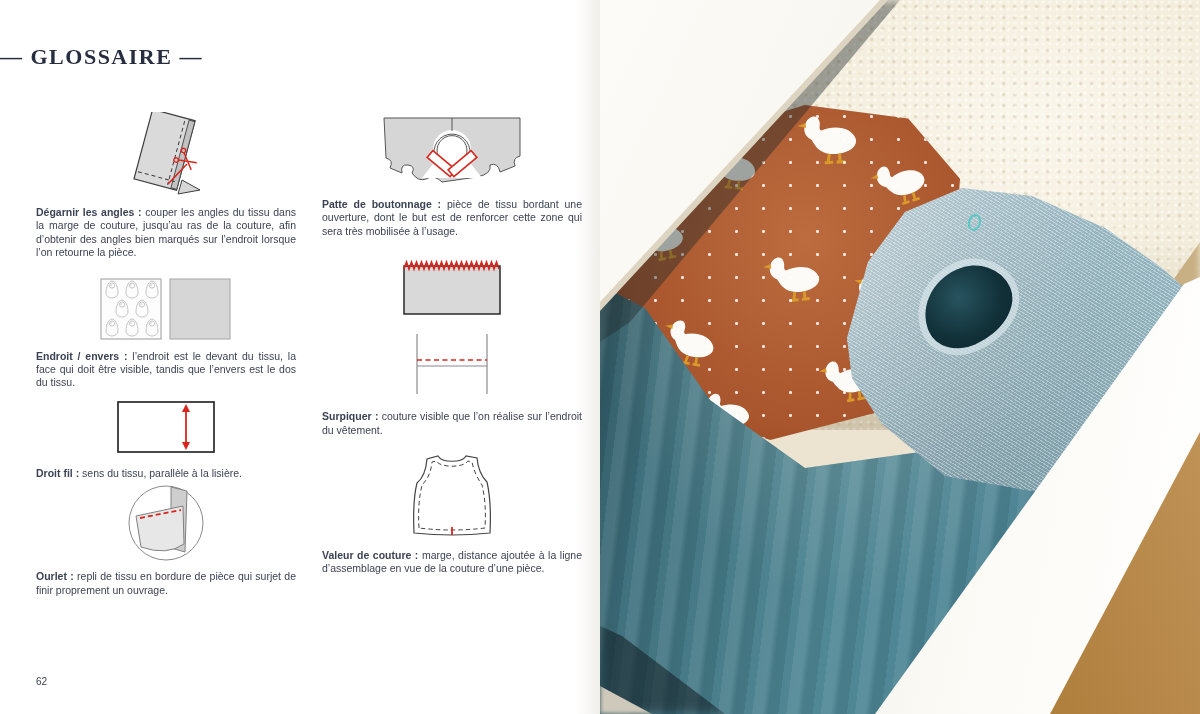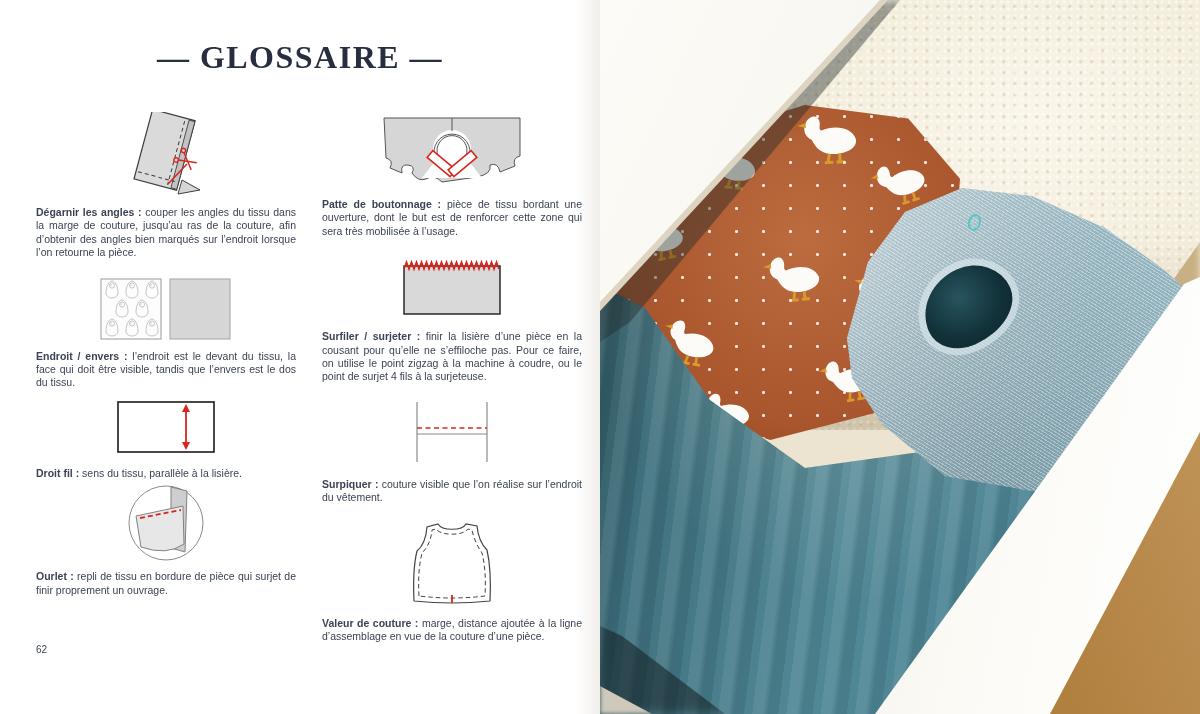--- a/index.html
+++ b/index.html
@@ -1,28 +1,28 @@
 <!DOCTYPE html>
 <html lang="fr"><head>
 <meta charset="utf-8">
 <style>
   html,body{margin:0;padding:0;}
   body{width:1200px;height:714px;display:flex;overflow:hidden;background:#fff;
        font-family:"Liberation Sans",sans-serif;}
   
   .left-page{position:relative;width:600px;height:714px;flex:0 0 600px;
     background:linear-gradient(to right,#ffffff 0%,#ffffff 96%,#f1eeea 100%);}
-  .title{margin:42px 16px 0;text-align:center;font-family:"Liberation Serif",serif;
-    font-weight:bold;font-size:32px;letter-spacing:1.5px;color:#272e40;line-height:30px;}
+  .title{margin:42px 0 0;font-family:"Liberation Serif",serif;
+    font-weight:bold;font-size:22px;letter-spacing:1.5px;color:#272e40;line-height:30px;}
   .columns{display:flex;margin:44px 18px 0 36px;gap:26px;}
   .col{flex:1;min-width:0;}
   .fig{display:flex;justify-content:center;align-items:flex-end;}
   .def{margin:0;font-size:10.5px;line-height:13.4px;color:#3b4253;text-align:justify;}
   .def b{font-weight:700;}
-  .pagenum{position:absolute;left:36px;top:644px;font-size:10px;color:#3b4253;}
+  .pagenum{position:absolute;left:36px;top:676px;font-size:10px;color:#3b4253;}
   
   .photo{position:relative;width:600px;height:714px;flex:0 0 600px;overflow:hidden;background:#ece4d0;}
   .photo *{position:absolute;}
   .towel{left:0;top:0;width:600px;height:430px;z-index:1;
     background:
       linear-gradient(to bottom,rgba(0,0,0,0) 55%,rgba(150,133,100,.30) 92%),
       radial-gradient(circle at 30% 30%,rgba(255,255,255,.55) 1px,rgba(0,0,0,0) 2.2px),
       radial-gradient(circle at 70% 60%,rgba(207,195,166,.5) 1px,rgba(0,0,0,0) 2.4px),
       radial-gradient(ellipse at 72% 28%,#faf6ea 0%,#f1ead7 48%,#e2d7bd 100%);
     background-size:auto,7px 7px,11px 11px,auto;}
@@ -183,21 +183,20 @@
         <p class="def"><b class="term">Patte de boutonnage :</b> <span>pièce de tissu bordant une ouverture, dont le but est de renforcer cette zone qui sera très mobilisée à l’usage.</span></p>
       </div>
 
       <div>
         <div class="fig" style="height:56px;margin-top:22px;margin-bottom:14px;">
           <svg width="100" height="56" viewBox="0 0 100 56">
             <rect x="2" y="6" width="96" height="48" fill="#d9d9d9" stroke="#1c1c1c" stroke-width="1.4"></rect>
             <polyline fill="none" stroke="#d9261c" stroke-width="1.6" points="2,9 4.5,2 7,9 9.5,2 12,9 14.5,2 17,9 19.5,2 22,9 24.5,2 27,9 29.5,2 32,9 34.5,2 37,9 39.5,2 42,9 44.5,2 47,9 49.5,2 52,9 54.5,2 57,9 59.5,2 62,9 64.5,2 67,9 69.5,2 72,9 74.5,2 77,9 79.5,2 82,9 84.5,2 87,9 89.5,2 92,9 94.5,2 97,9"></polyline>
           </svg>
         </div>
-        <p class="def"><b class="term">Surfiler / surjeter :</b> <span>finir la lisière d’une pièce en la cousant pour qu’elle ne s’effiloche pas. Pour ce faire, on utilise le point zigzag à la machine à coudre, ou le point de surjet 4 fils à la surjeteuse.</span></p>
       </div>
 
       <div>
         <div class="fig" style="height:62px;margin-top:18px;margin-bottom:14px;">
           <svg width="110" height="64" viewBox="0 0 110 64">
             <line x1="20" y1="2" x2="20" y2="62" stroke="#8a8a8a" stroke-width="1.2"></line>
             <line x1="90" y1="2" x2="90" y2="62" stroke="#8a8a8a" stroke-width="1.2"></line>
             <line x1="20" y1="34" x2="90" y2="34" stroke="#8a8a8a" stroke-width="1.2"></line>
             <line x1="20" y1="28" x2="90" y2="28" stroke="#d9261c" stroke-width="1.7" stroke-dasharray="5 3.5"></line>
           </svg>

